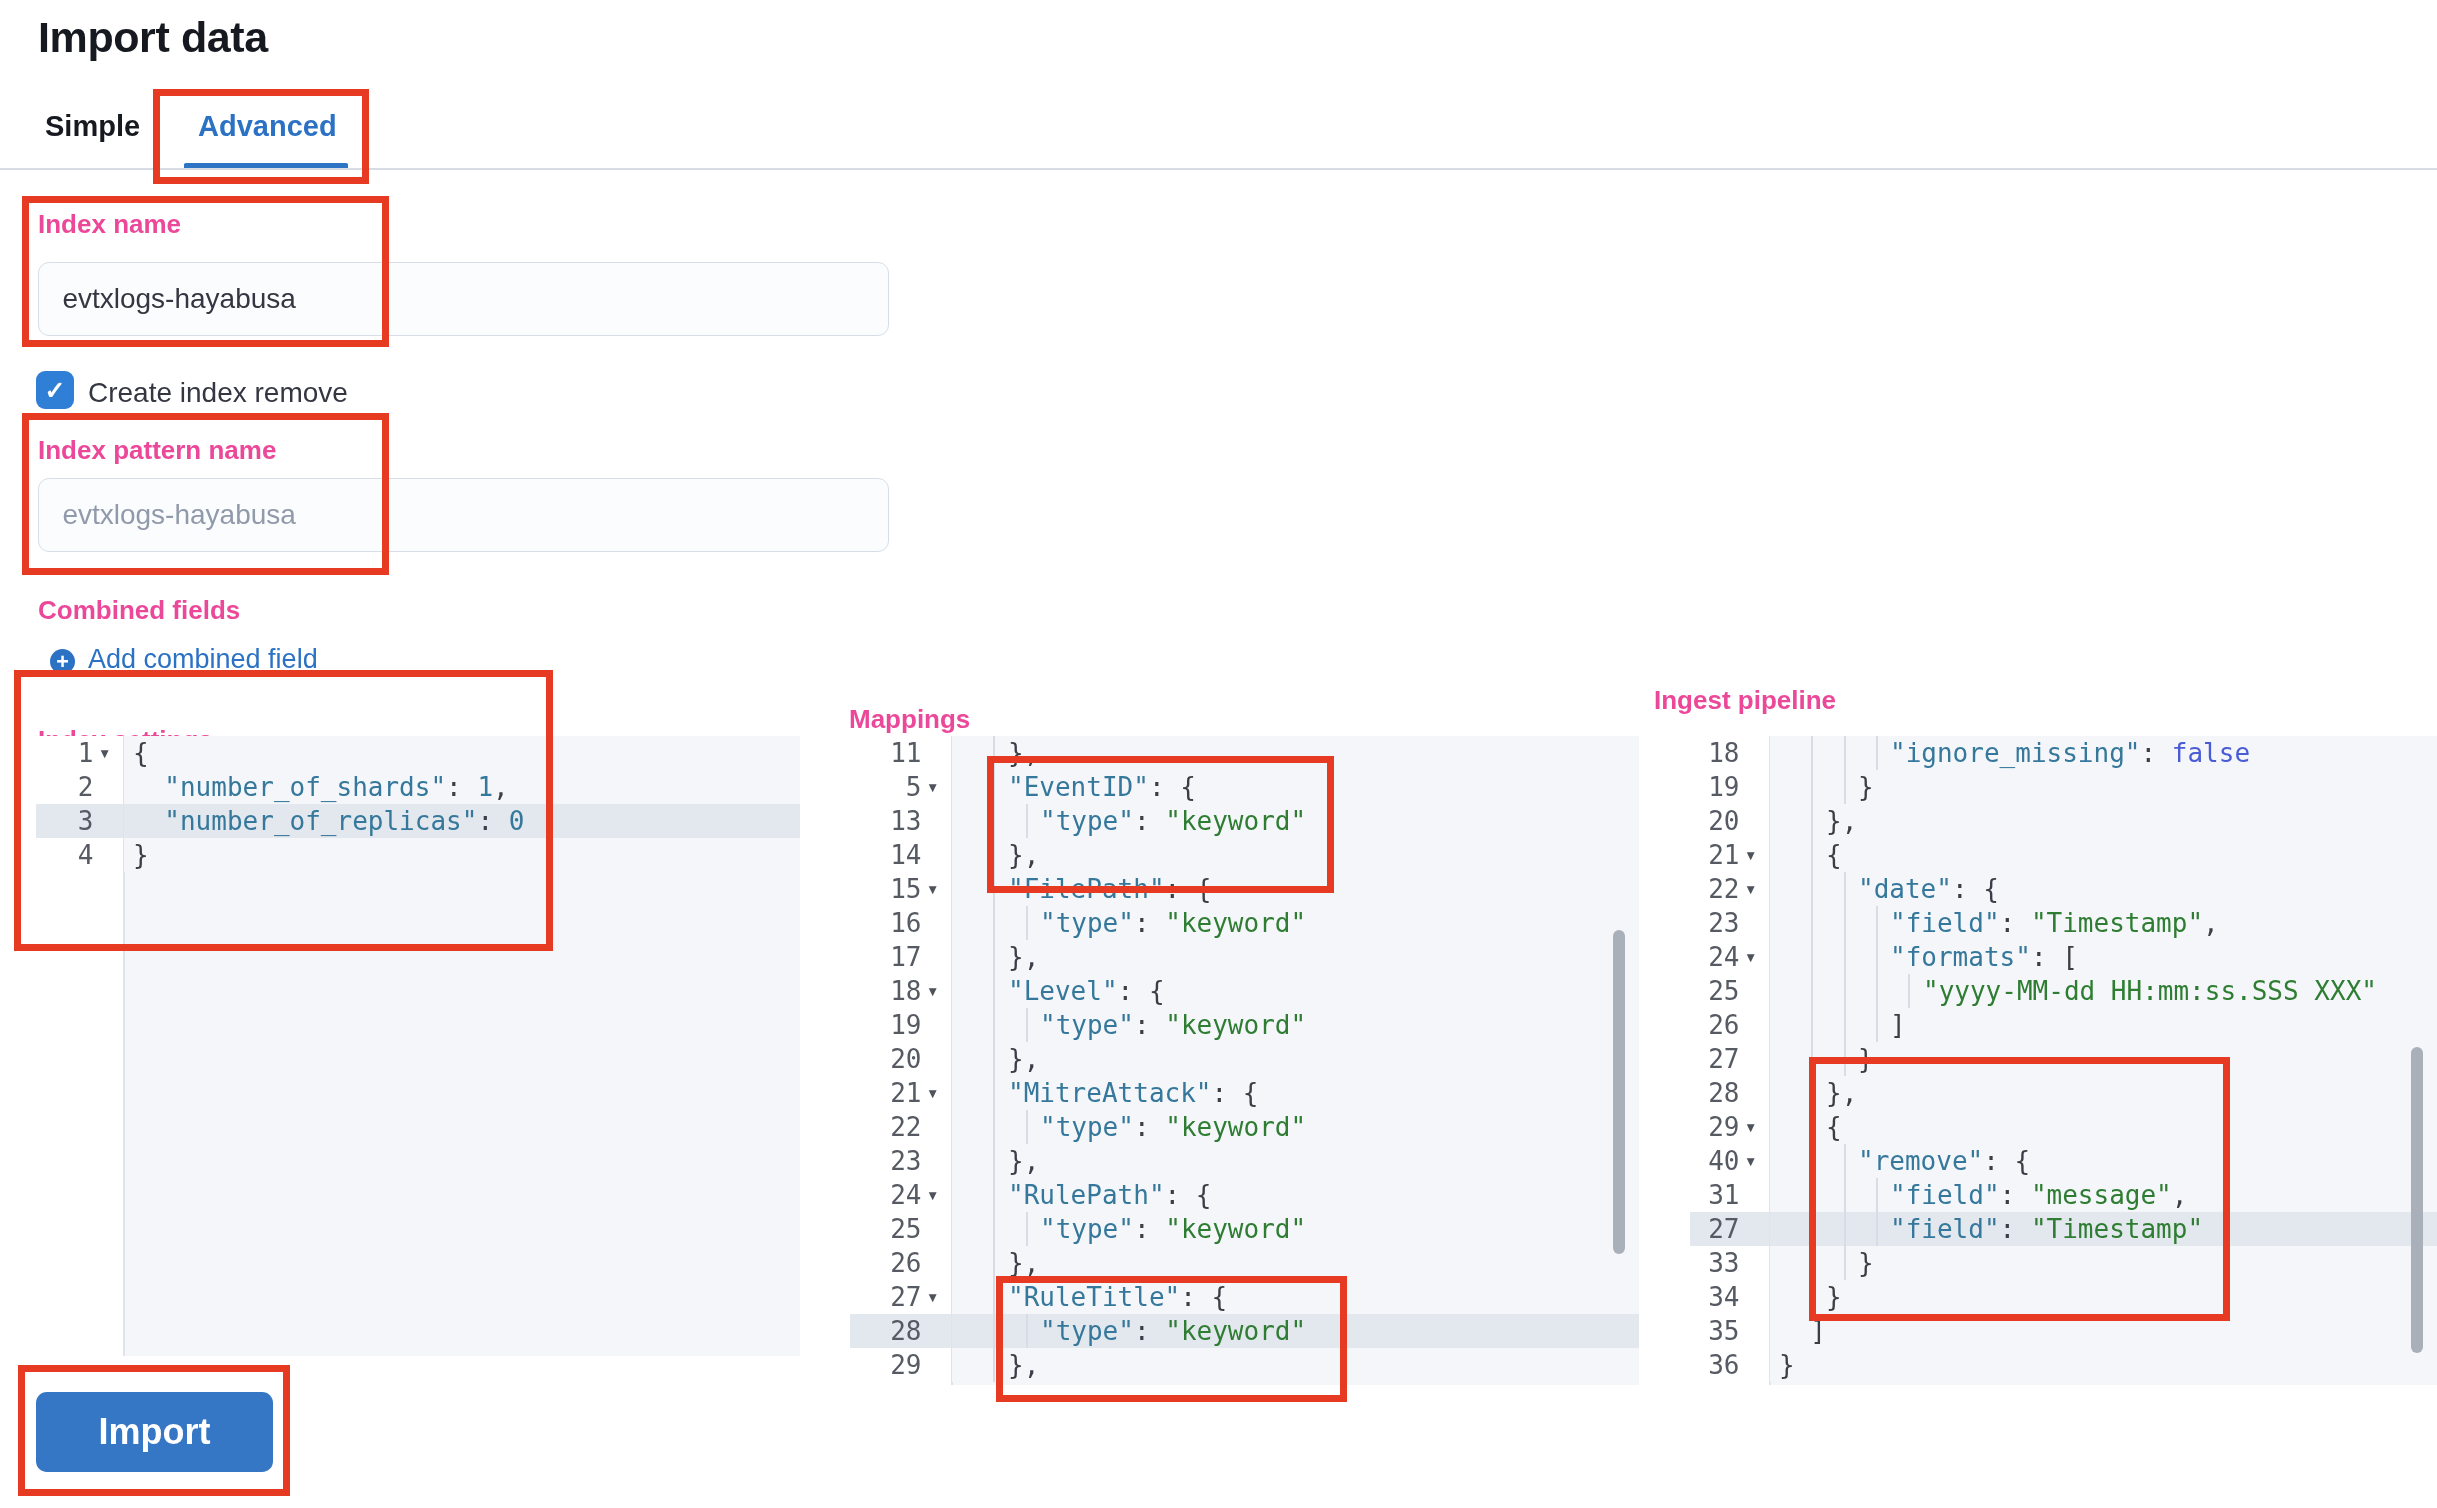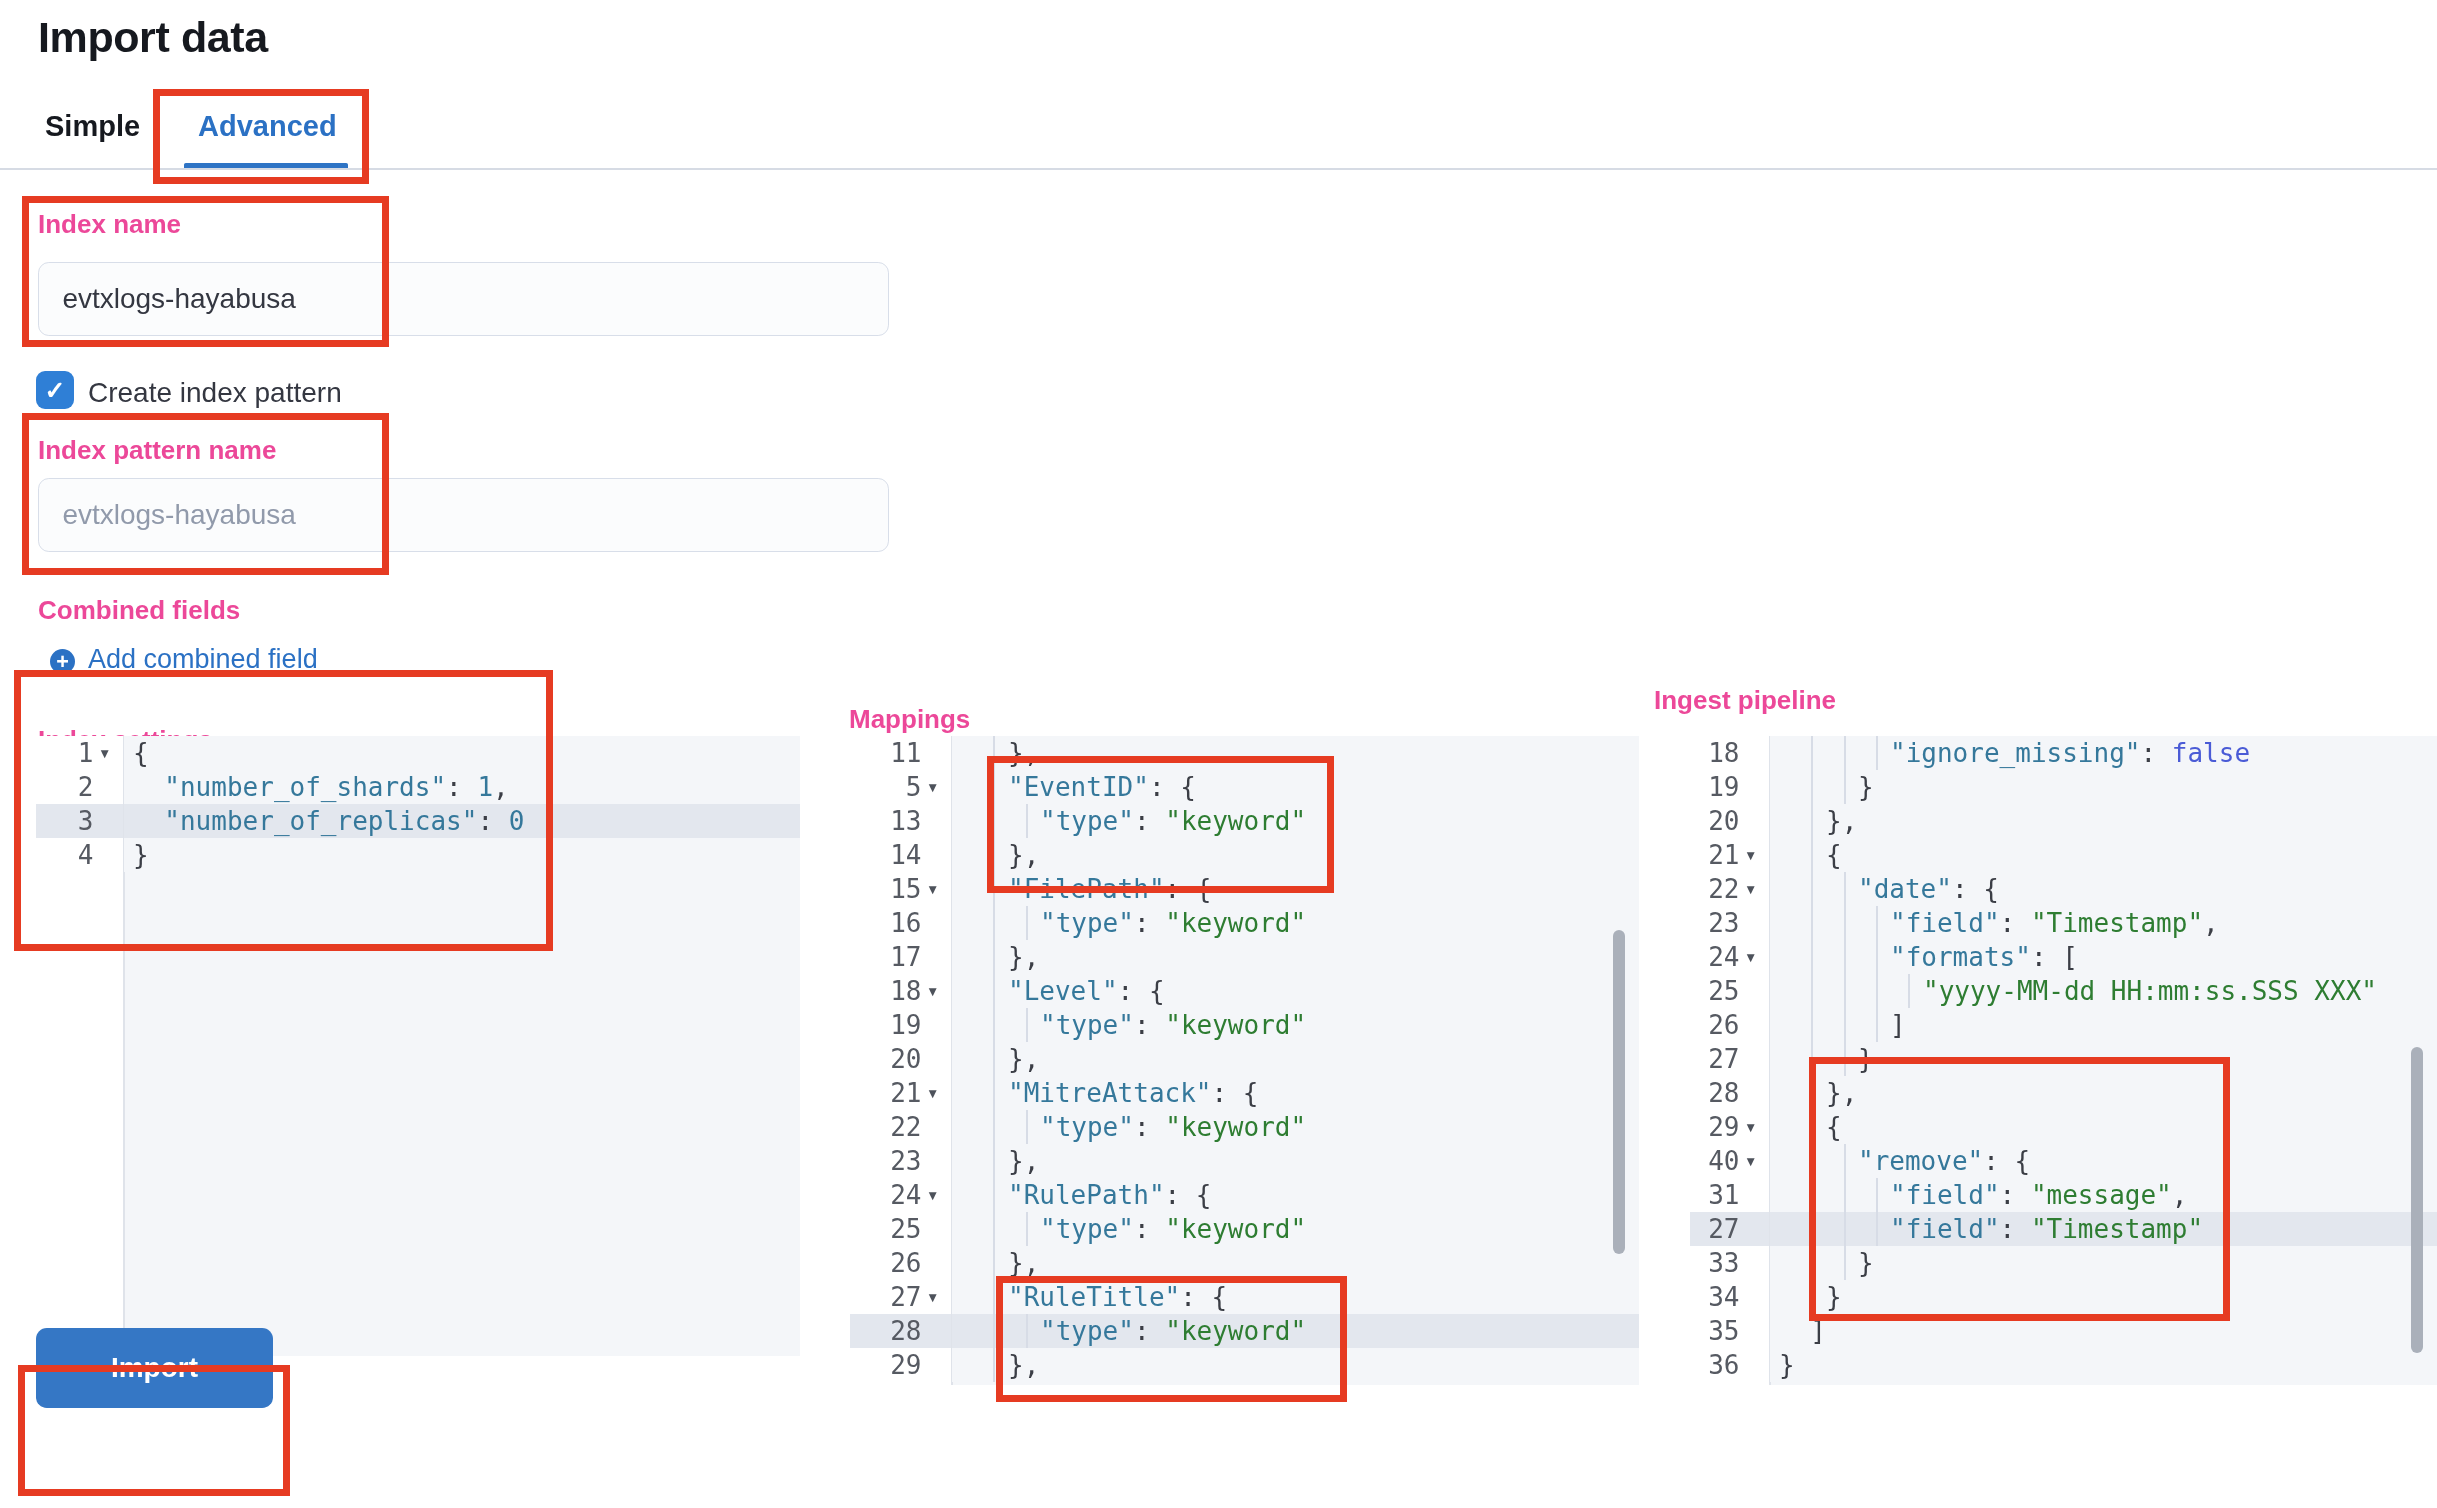--- a/index.html
+++ b/index.html
@@ -48,41 +48,41 @@
   .code{flex:1;position:relative;background:#f4f6f9;border-left:1.8px solid #dfe3ea;display:flex;align-items:center;color:#3b3e46;}
   .row.hl .gut,.row.hl .code{background:#e3e7ee;}
   .gl{position:absolute;top:0;bottom:0;width:1.8px;background:#d7dce6;}
   .txt{white-space:pre;}
   .k{color:#35789b;} .s{color:#2e7d32;} .n{color:#35789b;} .b{color:#4a5bd6;}
   .sbar{position:absolute;width:11.7px;border-radius:6.3px;background:#aab0ba;cursor:pointer;}
   
   .red-box{position:absolute;border:7.2px solid #e63b22;box-sizing:border-box;z-index:40;pointer-events:none;}
   
   .import-btn{
-    left:36px;top:1328px;width:237px;height:80px;background:#3577c5;border-radius:10.8px;border:none;
-    color:#fff;font-family:"Liberation Sans",sans-serif;font-size:28px;font-weight:700;cursor:pointer;
+    left:36px;top:1392px;width:237px;height:80px;background:#3577c5;border-radius:10.8px;border:none;
+    color:#fff;font-family:"Liberation Sans",sans-serif;font-size:36px;font-weight:700;cursor:pointer;
     display:flex;align-items:center;justify-content:center;
   }
 </style>
 </head>
 <body>
 
 <div class="abs page-title">Import data</div>
 <div class="abs tab tab-simple">Simple</div>
 <div class="abs tab tab-advanced">Advanced</div>
 <div class="abs tab-underline"></div>
 <div class="abs top-divider"></div>
 
 <div class="abs form-label" style="left:38px;top:209px;">Index name</div>
 <input class="text-input" style="left: 38px; top: 262px;" readonly="" value="evtxlogs-hayabusa">
 
 <div class="abs checkbox">
   <span>✓</span>
 </div>
-<div class="abs checkbox-label">Create index pattern</div>
+<div class="abs checkbox-label">Create index remove</div>
 
 <div class="abs form-label" style="left:38px;top:435px;">Index pattern name</div>
 <input class="text-input" style="left: 38px; top: 478px;" readonly="" placeholder="evtxlogs-hayabusa">
 
 <div class="abs form-label" style="left:38px;top:595px;">Combined fields</div>
 <div class="abs plus-icon">
   <span>+</span>
 </div>
 <div class="abs add-link">Add combined field</div>
 

